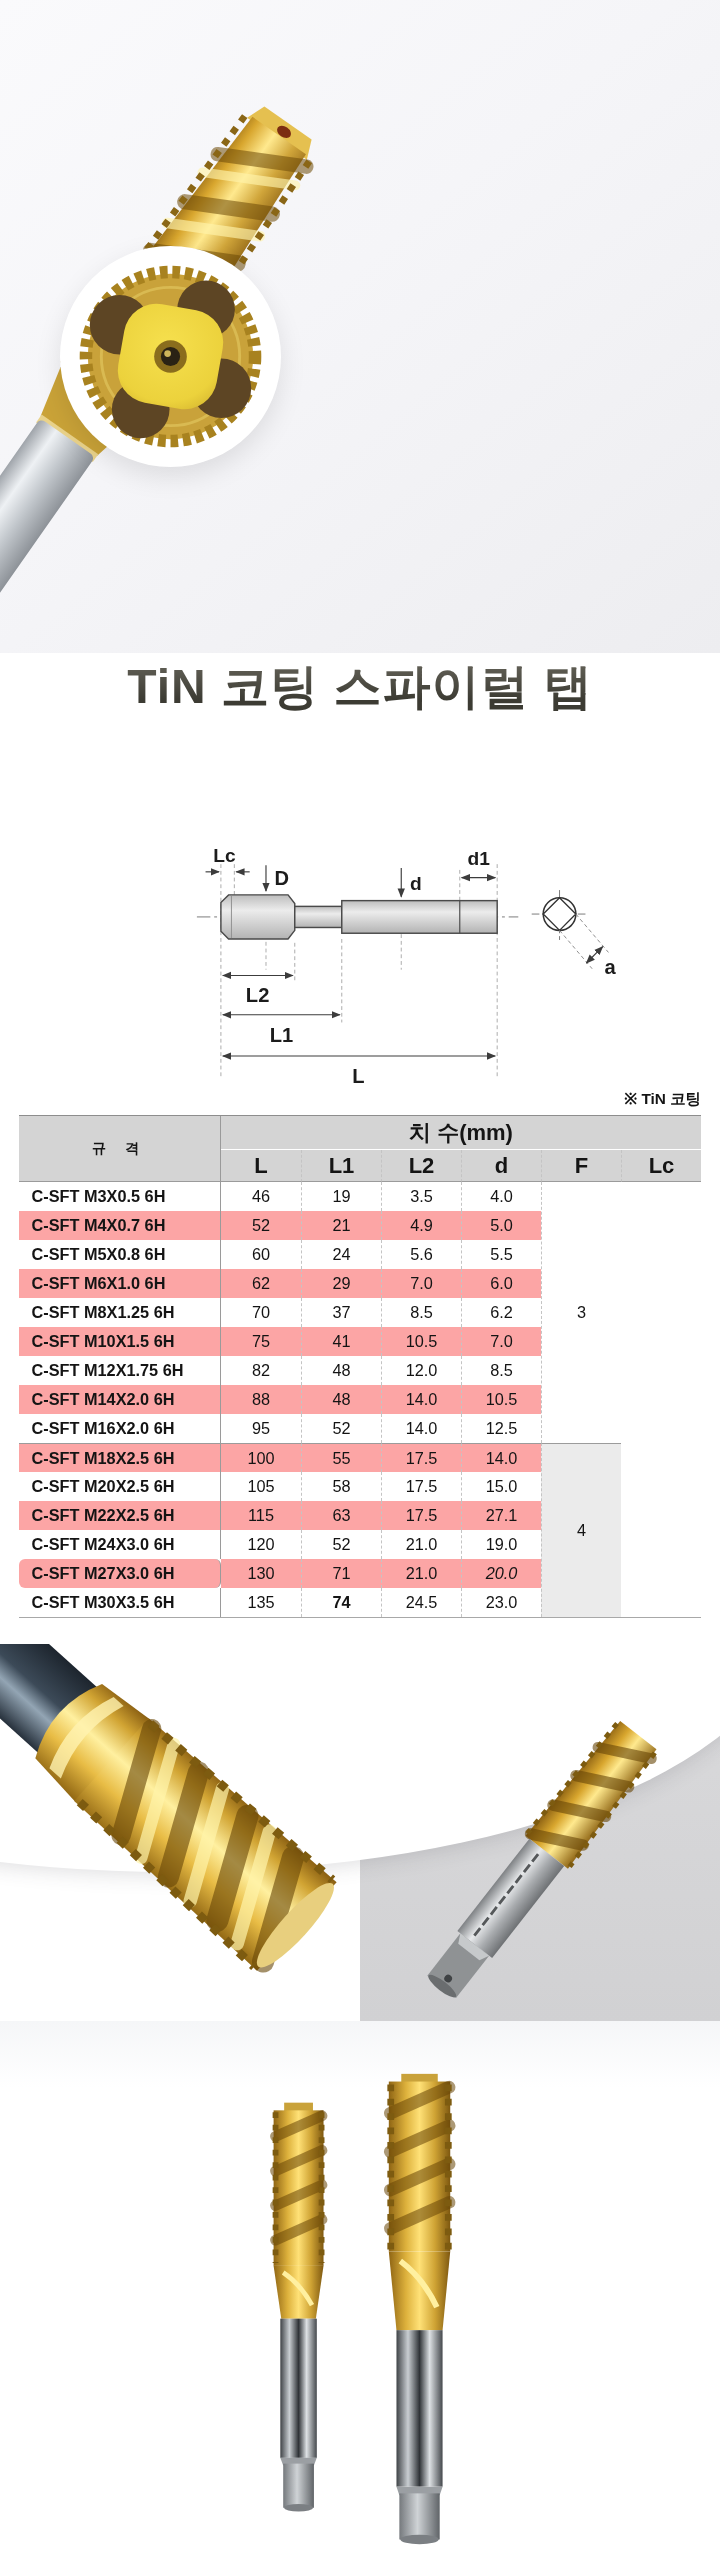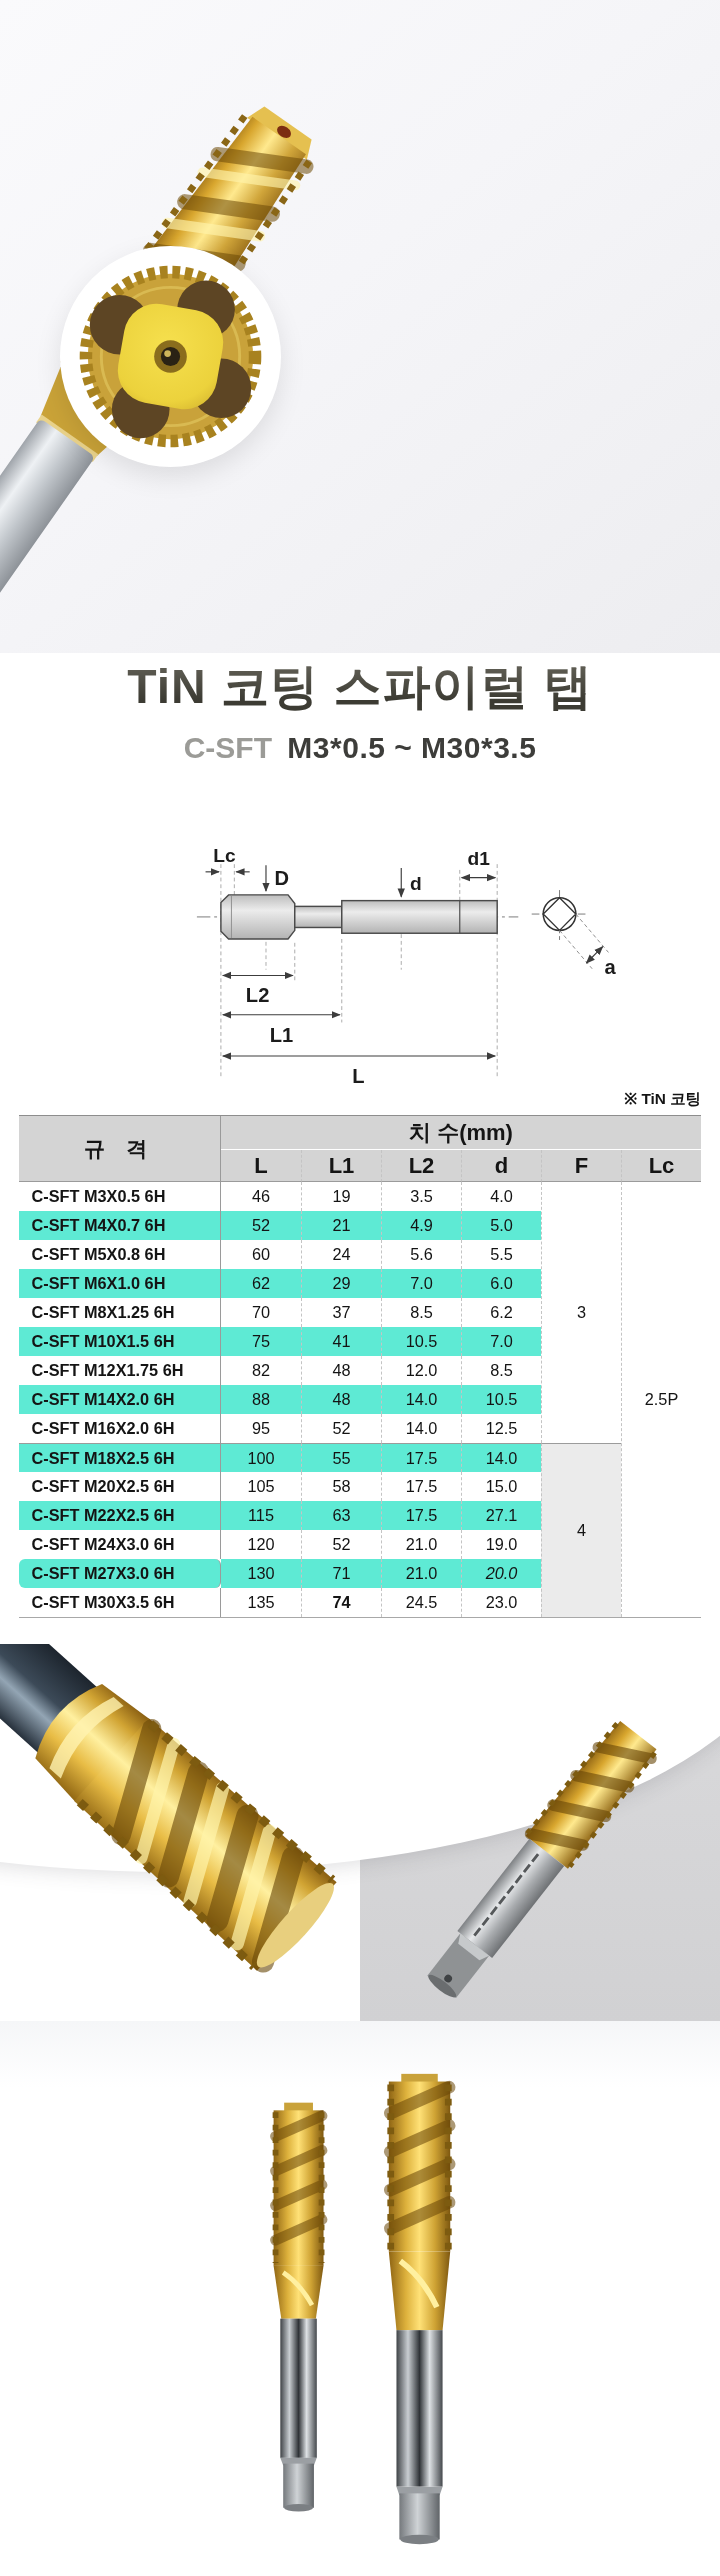--- a/index.html
+++ b/index.html
@@ -32,30 +32,30 @@
   #coating-note{position:absolute;top:1088px;right:19px;font-size:15.4px;font-weight:600;color:#141414;}
 
   
   #spec-table{position:absolute;left:19px;top:1115px;width:682px;
     display:grid;grid-template-columns:202px repeat(6,1fr);
     grid-template-rows:34px 32px repeat(15,29px);
     border-top:1.9px solid #8d8d8d;border-bottom:1.9px solid #a8a8a8;
     font-size:16.3px;color:#141414;}
   #spec-table .cell{display:flex;align-items:center;justify-content:center;}
   #spec-table .hdr{background:#d4d4d4;font-weight:700;font-size:22px;}
-  #spec-table .spec-hdr{grid-column:1;grid-row:1/3;font-size:21px;letter-spacing:7.7px;
+  #spec-table .spec-hdr{grid-column:1;grid-row:1/3;font-size:14px;letter-spacing:7.7px;
     border-right:1px solid #9a9a9a;border-bottom:1.9px solid #9b9b9b;}
   #spec-table .dims-hdr{grid-column:2/8;grid-row:1;border-bottom:1.9px solid #ffffff;}
   #spec-table .sub{grid-row:2;border-bottom:1.9px solid #9b9b9b;}
   #spec-table .dash{border-left:1px dashed #c4c4c4;}
   #spec-table .spec{justify-content:flex-start;padding-left:12.5px;font-weight:700;
     border-right:1px solid #9a9a9a;}
   #spec-table .num{font-weight:400;}
   #spec-table .w{background:#ffffff;}
-  #spec-table .g{background:#5eead4;}
+  #spec-table .g{background:#fca5a5;}
   #spec-table .g2{background:#ebebeb;}
   #spec-table .sep{border-top:1.9px solid #9b9b9b;}
 
   
   #mid-photos{position:absolute;left:0;top:1644px;width:720px;height:377px;overflow:hidden;background:#fff;}
   #mid-right-bg{position:absolute;left:360px;top:0;width:360px;height:377px;
     background:linear-gradient(180deg,#dadadc 0%,#d1d1d3 100%);}
   #arc{position:absolute;left:-442px;top:-271px;width:1229px;height:499px;border-radius:50%;
     background:#fff;box-shadow:0 13.4px 21px -11.5px rgba(60,60,70,.18);}
   #mid-photos svg{position:absolute;top:0;}
@@ -134,23 +134,20 @@
         <rect x="63" y="63" width="104" height="104" rx="34" transform="rotate(10 115 115)" fill="url(#gPlate)"></rect>
         <circle cx="115" cy="115" r="17" fill="#8a6d1d"></circle>
         <circle cx="115" cy="115" r="10" fill="#2a2214"></circle>
         <circle cx="112" cy="112" r="3.5" fill="#cdb45a"></circle>
       </svg>
     </div>
   </div>
 
   <div id="title-block">
     <h1 id="page-title">TiN 코팅 스파이럴 탭</h1>
-    <div id="subtitle">
-      <span class="model">C-SFT</span><span class="range">M3*0.5 ~ M30*3.5</span>
-    </div>
   </div>
 
   <svg id="diagram" viewBox="0 855 750 295">
     <defs>
       <linearGradient id="gPart" x1="0" y1="0" x2="0" y2="1">
         <stop offset="0" stop-color="#bdbdbd"></stop>
           <stop offset="0.35" stop-color="#ececec"></stop>
         <stop offset="1" stop-color="#b3b3b3"></stop>
       </linearGradient>
       <marker id="ar" viewBox="0 0 10 10" refX="9" refY="5" markerWidth="8" markerHeight="8" orient="auto-start-reverse">
@@ -292,21 +289,20 @@
       <div class="cell num g dash" style="grid-area: 16 / 3;">71</div>
       <div class="cell num g dash" style="grid-area: 16 / 4;">21.0</div>
       <div class="cell num g dash" style="grid-area: 16 / 5; font-style: italic;">20.0</div>
       <div class="cell spec w" style="grid-area: 17 / 1;">C-SFT M30X3.5 6H</div>
       <div class="cell num w" style="grid-area: 17 / 2;">135</div>
       <div class="cell num w dash" style="grid-area: 17 / 3; font-weight: bold;">74</div>
       <div class="cell num w dash" style="grid-area: 17 / 4;">24.5</div>
       <div class="cell num w dash" style="grid-area: 17 / 5;">23.0</div>
       <div class="cell num dash w" style="grid-area: 3 / 6 / 12;">3</div>
       <div class="cell num dash g2 sep" style="grid-area: 12 / 6 / 18;">4</div>
-      <div class="cell num dash w" style="grid-area: 3 / 7 / 18;">2.5P</div>
     </div>
 
   <div id="mid-photos">
     <div id="mid-right-bg"></div>
     <div id="arc"></div>
 
     <svg width="360" height="377" viewBox="0 0 375 393" style="left:0">
       <defs>
         <linearGradient id="gSlate" x1="0" y1="0" x2="1" y2="0">
           <stop offset="0" stop-color="#26303b"></stop>

